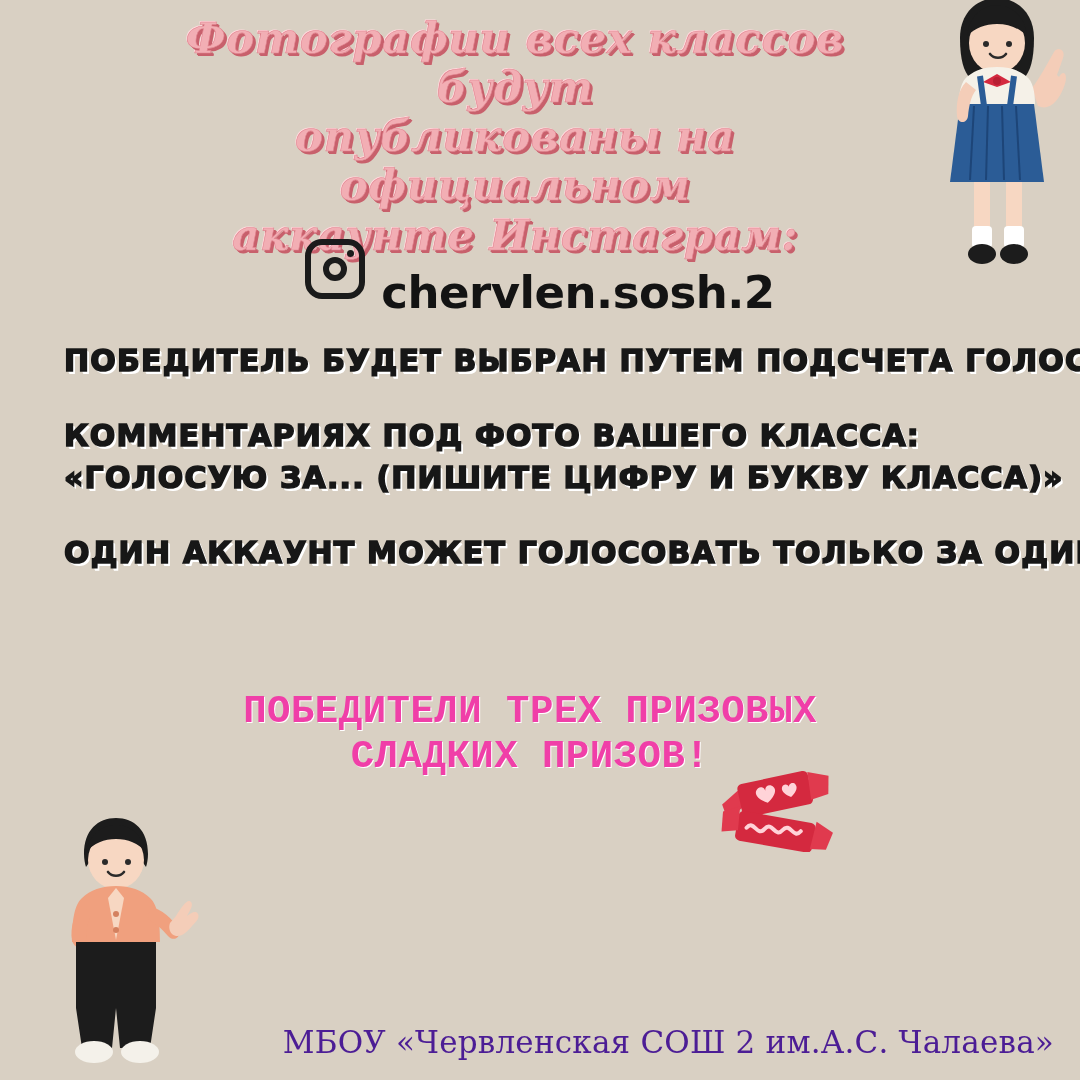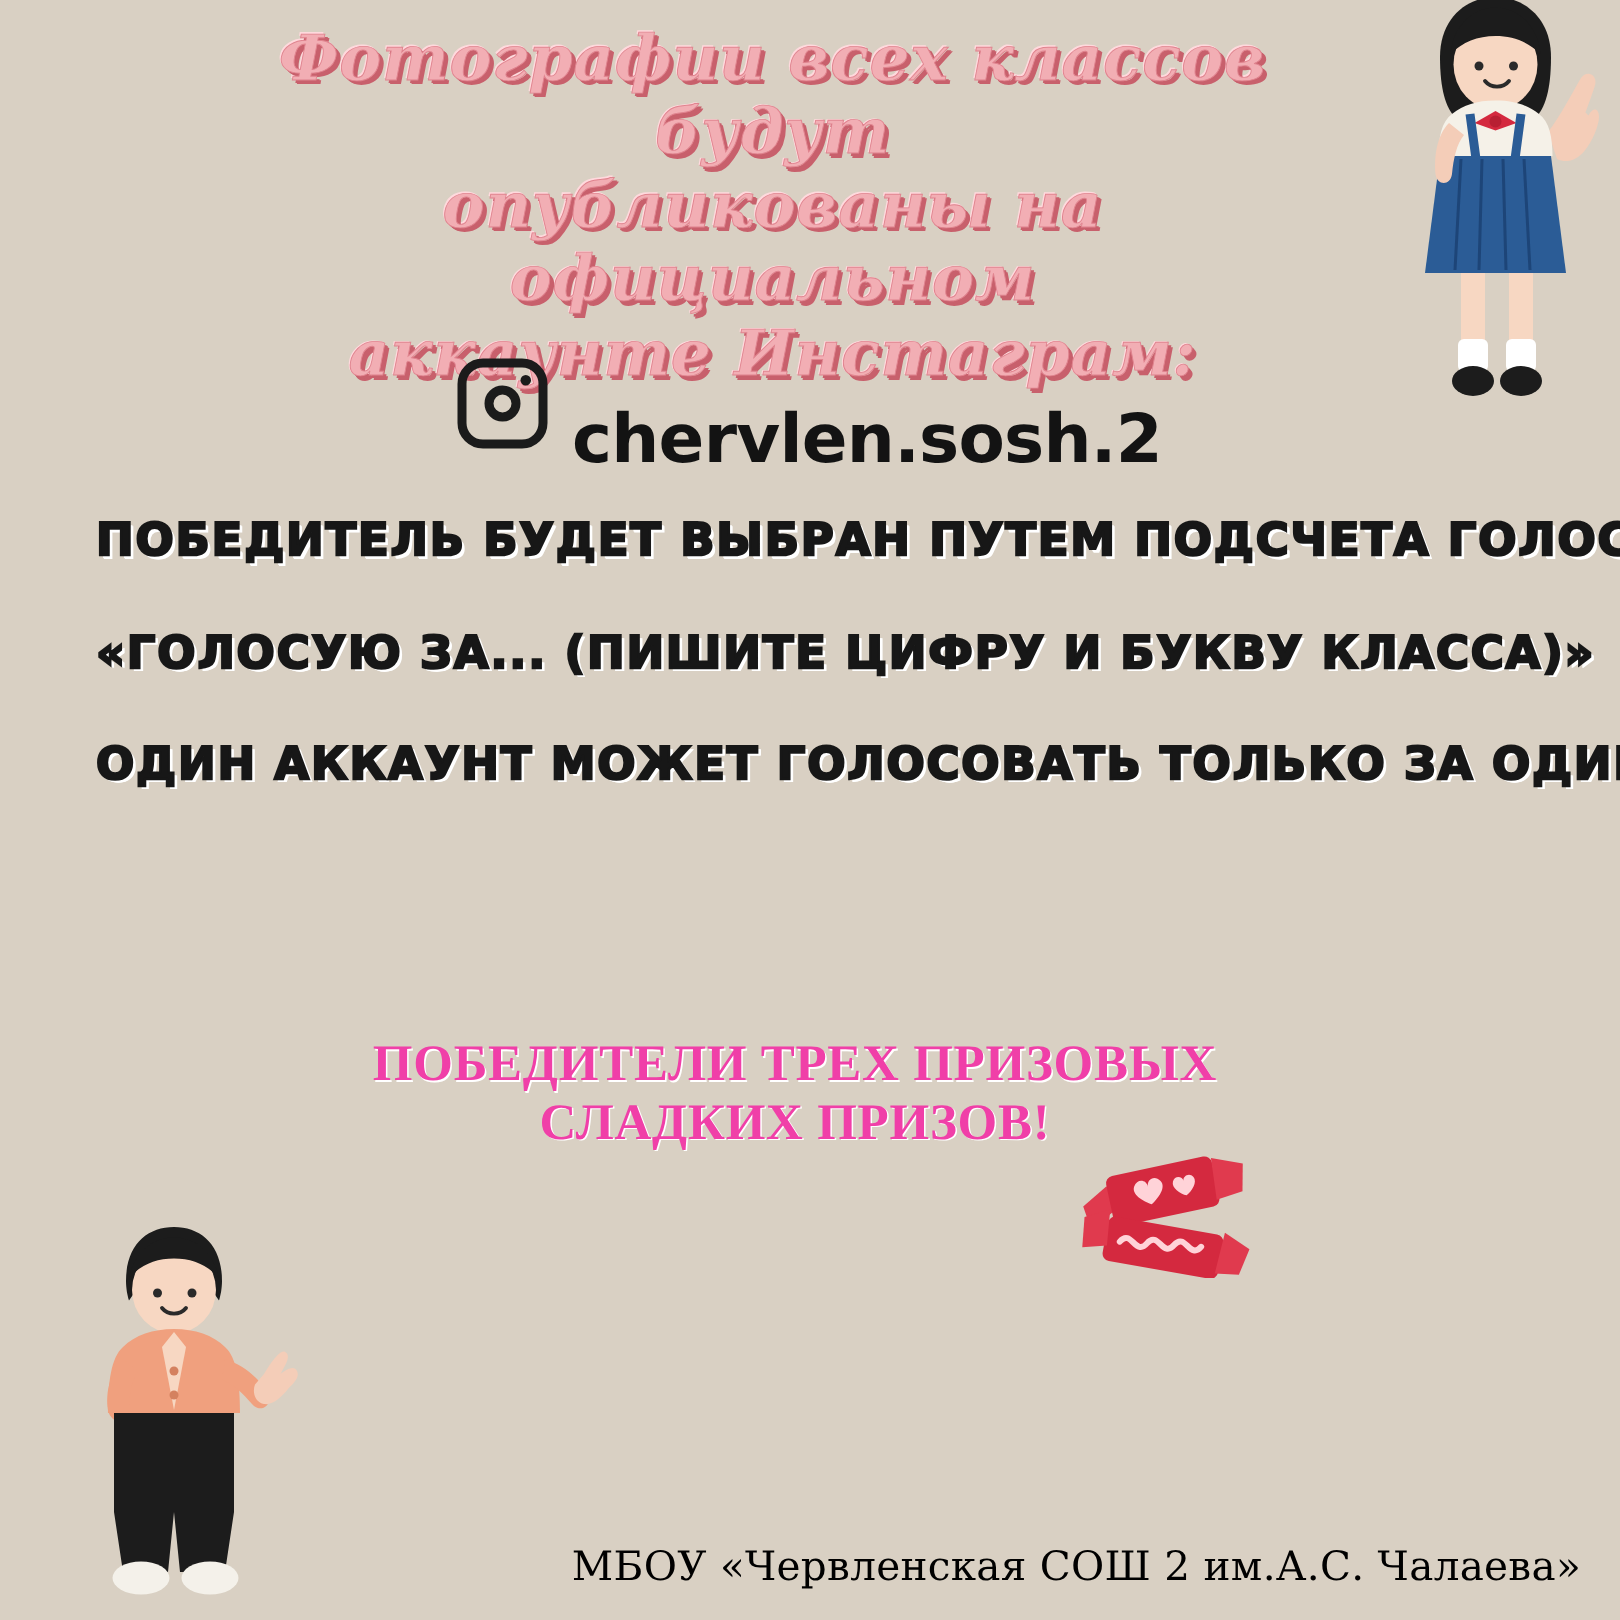--- a/index.html
+++ b/index.html
@@ -116,38 +116,38 @@
 
   
   .prize-block {
     position: absolute;
     left: 210px;
     top: 690px;
     width: 640px;
     text-align: center;
   }
   .prize-line {
-    font-family: Liberation Serif, serif;
-    font-weight: bold;
-    font-size: 34px;
+    font-family: Liberation Mono, monospace;
+    font-weight: bold;
+    font-size: 39px;
     line-height: 1.16;
     letter-spacing: 0.5px;
     color: #f03fa8;
     text-transform: uppercase;
     text-shadow: 1px 1px 0 #ffffff;
   }
 
   
   .footer {
     position: absolute;
     right: 26px;
     bottom: 20px;
     font-family: "DejaVu Serif", serif;
-    font-size: 27px;
-    color: #000000;
+    font-size: 31px;
+    color: #4c1d95;
     letter-spacing: 0.2px;
   }
 
   
   .candy {
     position: absolute;
     left: 712px;
     top: 762px;
     width: 140px;
     height: 90px;
@@ -169,20 +169,21 @@
   </div>
 
   <div class="handle-row">
     <span class="ig-icon"></span>
     <span class="handle-text">chervlen.sosh.2</span>
   </div>
 
   <div class="body-block">
     <div class="body-line">ПОБЕДИТЕЛЬ БУДЕТ ВЫБРАН ПУТЕМ ПОДСЧЕТА ГОЛОСОВ.</div>
     <div class="para-gap"></div>
+    <div class="body-line">КОММЕНТАРИЯХ ПОД ФОТО ВАШЕГО КЛАССА:</div>
     <div class="body-line">«ГОЛОСУЮ ЗА... (ПИШИТЕ ЦИФРУ И БУКВУ КЛАССА)»</div>
     <div class="para-gap"></div>
     <div class="body-line">ОДИН АККАУНТ МОЖЕТ ГОЛОСОВАТЬ ТОЛЬКО ЗА ОДИН</div>
   </div>
 
   <div class="prize-block">
     <div class="prize-line">ПОБЕДИТЕЛИ ТРЕХ ПРИЗОВЫХ</div>
     <div class="prize-line">СЛАДКИХ ПРИЗОВ!</div>
   </div>
 

